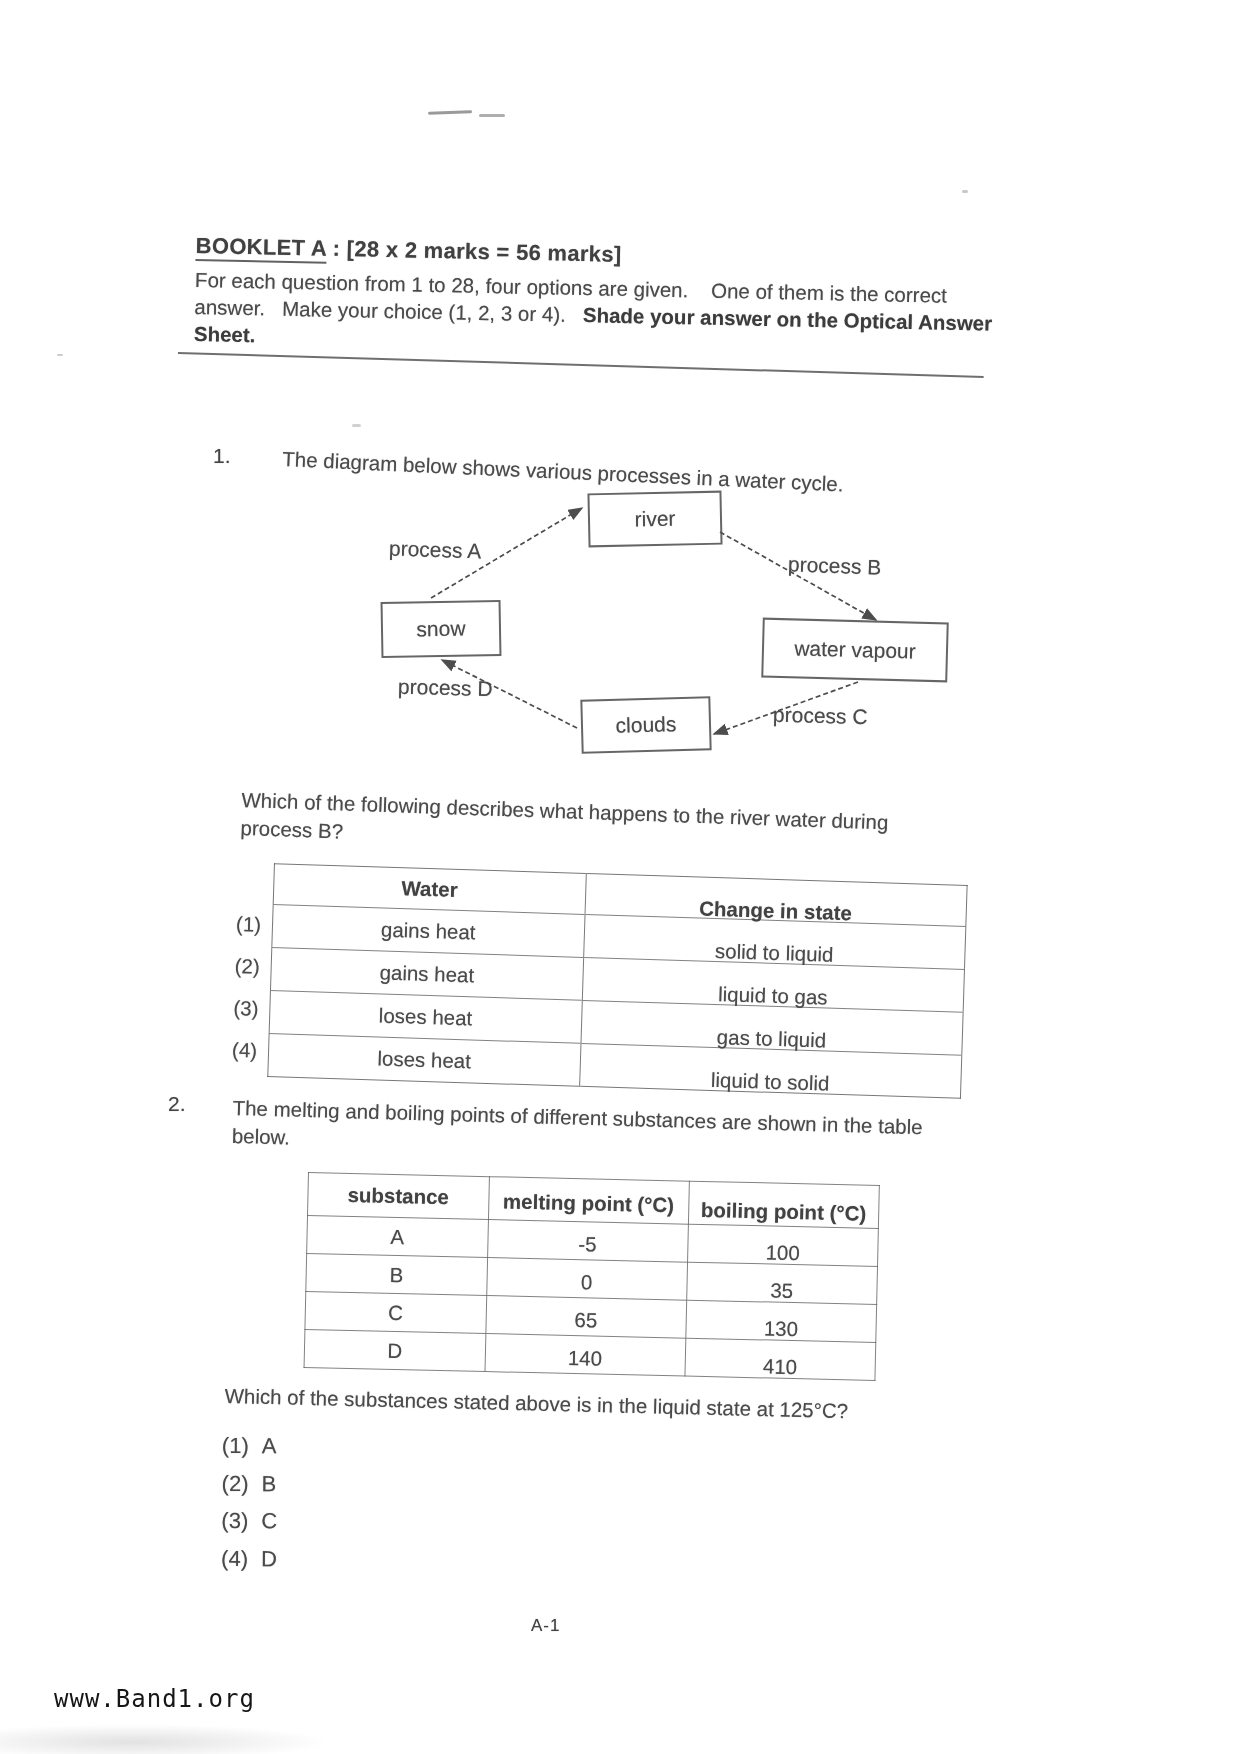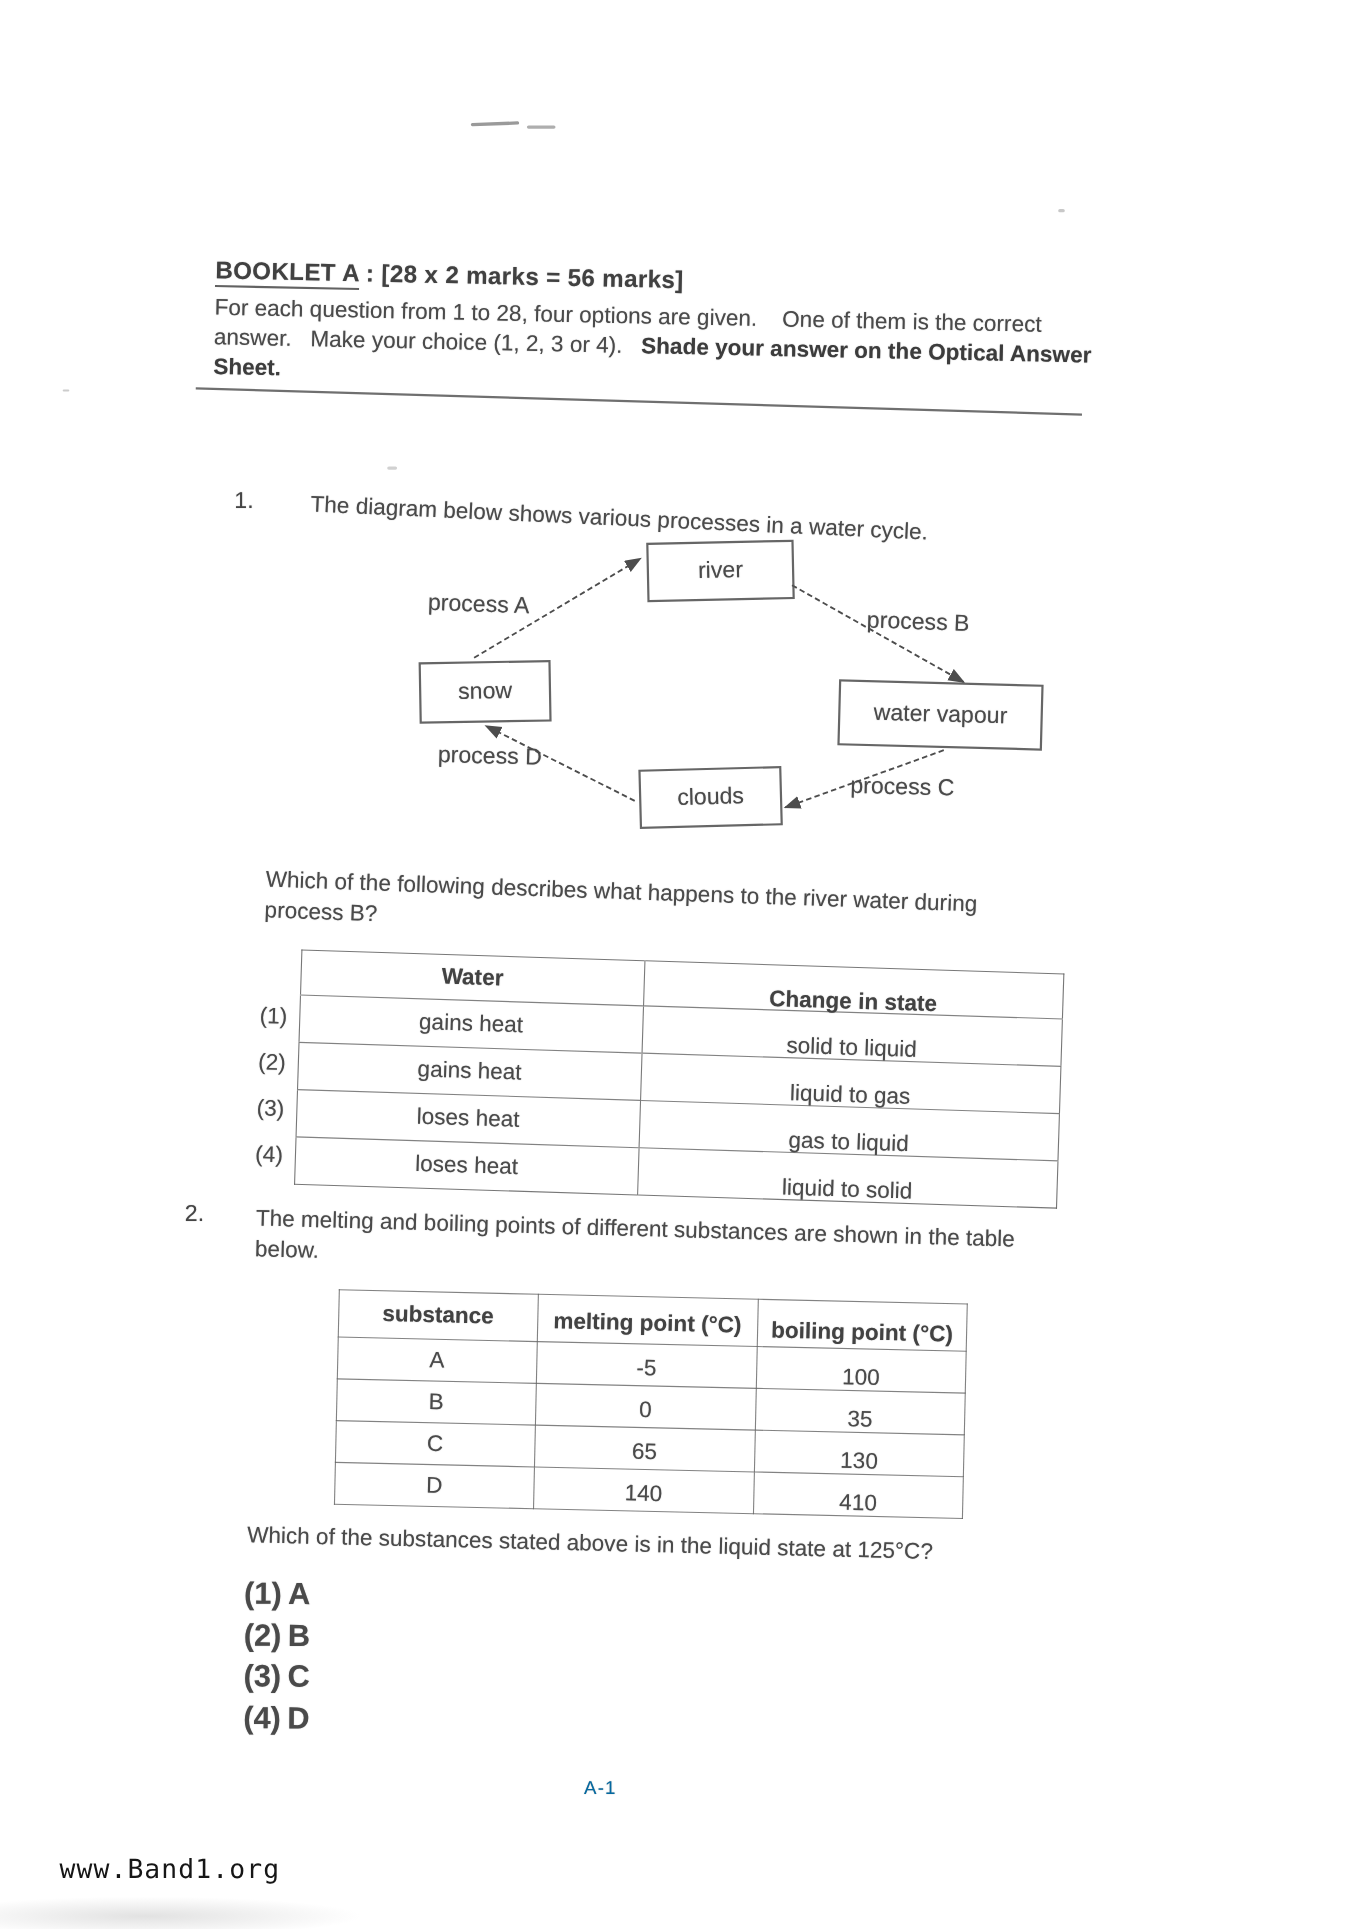--- a/index.html
+++ b/index.html
@@ -40,24 +40,24 @@
   .q2table{left:308px;top:1172px;width:572px;border:1.5px solid rgba(95,95,95,.85);border-collapse:collapse;transform:rotate(1.3deg);transform-origin:0 0;position:absolute;}
   .q2table td{border:1.5px solid rgba(99,99,99,.8);font-size:20.5px;text-align:center;color:#4a4a4a;padding:0;}
   .q2table .hrow td{font-weight:bold;height:42px;color:#424242;}
   .q2table .brow td{height:37px;}
   .q2table td:nth-child(1){width:180px;}
   .q2table td:nth-child(2){width:200px;}
   .q2table td:nth-child(3){width:190px;}
   .d3{position:relative;top:3px;display:inline-block;}
   .d7{position:relative;top:7px;display:inline-block;}
   
-  .optrow{height:37.5px;font-size:28px;color:#4a4a4a;font-weight:bold;}
+  .optrow{height:37.5px;font-size:22px;color:#4a4a4a;}
   .optrow .n{display:inline-block;width:40px;}
   
-  .pagenum{left:531px;top:1616px;font-size:17px;color:#0369a1;letter-spacing:1px;}
+  .pagenum{left:531px;top:1616px;font-size:17px;color:#404040;letter-spacing:1px;}
   .watermark{left:54px;top:1685px;font-family:"DejaVu Sans Mono","Liberation Mono",monospace;font-size:24px;color:#161616;letter-spacing:1px;}
   
   .art{position:absolute;background:#9a9a9a;border-radius:2px;}
   .smudge{position:absolute;left:0;top:1724px;width:330px;height:30px;
     background:radial-gradient(ellipse at 40% 60%, rgba(190,190,190,.45), rgba(255,255,255,0) 70%);}
 </style>
 </head>
 <body>
 
 <div class="page">

